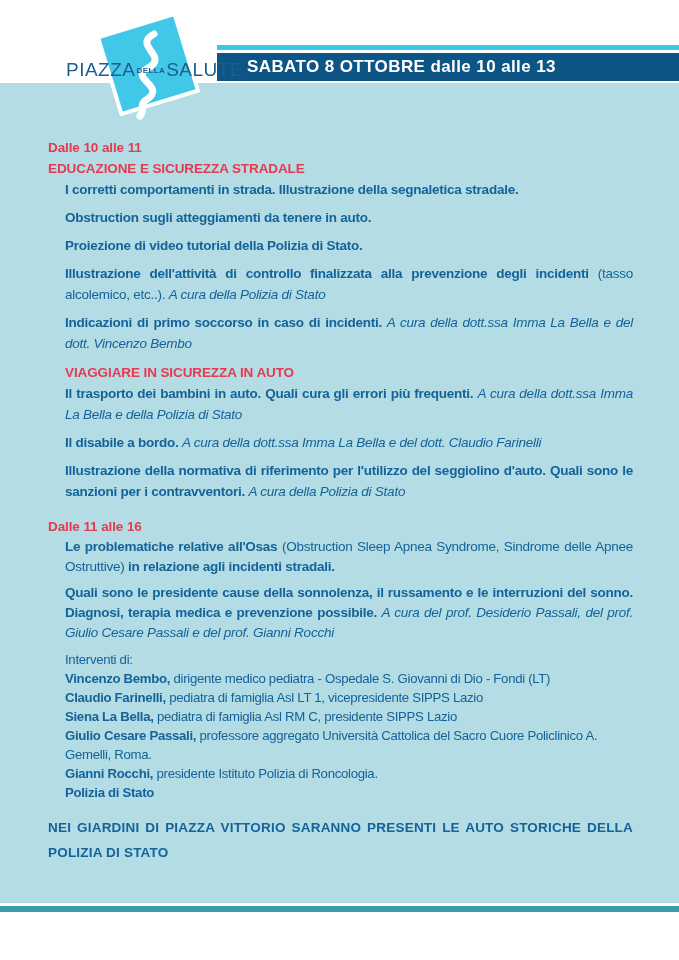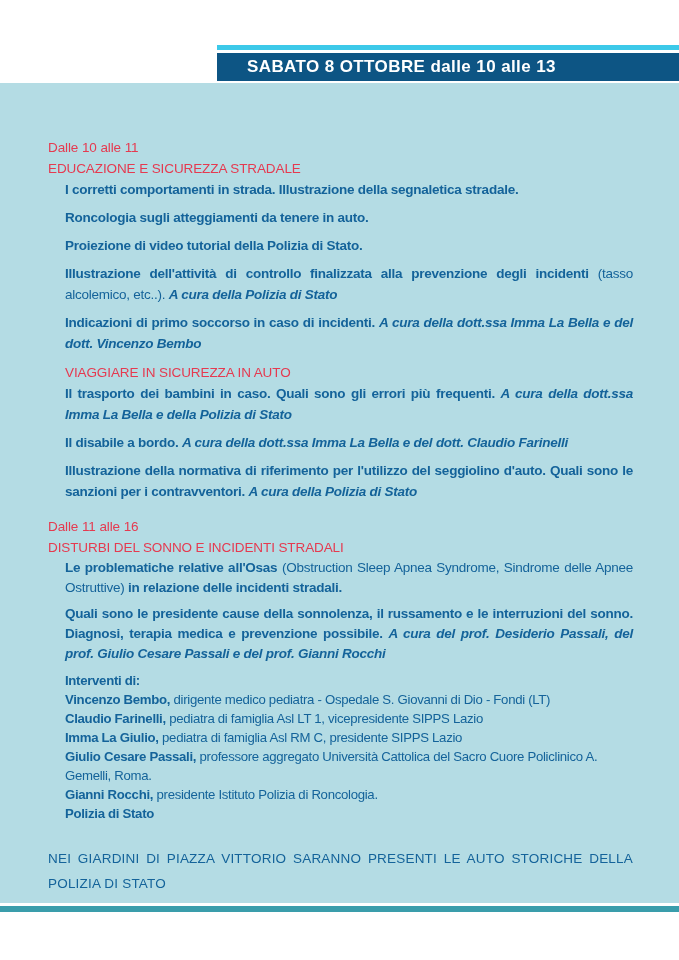--- a/index.html
+++ b/index.html
@@ -18,76 +18,84 @@
   .logo{position:absolute;left:0;top:0;width:240px;height:135px;}
   .logo-svg{position:absolute;left:82px;top:6px;}
   .logo-rect{fill:var(--logo-cyan);stroke:#ffffff;stroke-width:4px;}
   .logo-snake{fill:none;stroke:#ffffff;stroke-width:7px;stroke-linecap:round;}
   .logo-text{position:absolute;left:66px;top:59px;color:var(--logo-text-blue);
              font-size:19px;letter-spacing:.5px;white-space:nowrap;}
   .logo-text .small{font-size:8px;font-weight:bold;vertical-align:3px;letter-spacing:.4px;margin:0 1px;}
 
   .content{position:absolute;left:48px;width:585px;top:137px;color:var(--text-blue);
            font-size:13.5px;}
-  .time,.sec-title{color:var(--heading-red);font-weight:normal;line-height:21px;letter-spacing:-.1px;}
+  .time,.sec-title{color:var(--heading-red);font-weight:bold;line-height:21px;letter-spacing:-.1px;}
   .sec-title.indented{margin:8px 0 0 17px;}
   .gap-lg{margin-top:14px;}
   .para{margin:7px 0 0 17px;text-align:justify;line-height:21px;font-weight:bold;letter-spacing:-.25px;}
   .para.mt0{margin-top:0;}
   .para.s3{line-height:20px;margin-top:6px;}
   .para.s3.mt0{margin-top:0;}
   .seg-b{font-weight:bold;}
   .seg-r{font-weight:normal;text-align:right;}
-  .seg-i{font-weight:bold;font-style:italic;}
+  .seg-i{font-weight:normal;font-style:italic;}
   .speakers{margin:7px 0 0 17px;line-height:19px;letter-spacing:-.3px;font-size:13.2px;}
-  .spk-label{font-weight:bold;}
+  .spk-label{font-weight:normal;}
   .spk{margin:0;}
-  .notice{margin-top:23px;font-weight:normal;line-height:25px;letter-spacing:.2px;}
+  .notice{margin-top:13px;font-weight:bold;line-height:25px;letter-spacing:.2px;}
   .notice .l1{text-align:justify;text-align-last:justify;}
   .footer-stripe{position:absolute;left:0;top:906px;width:679px;height:6px;background:var(--footer-teal);}
 </style>
 </head>
 <body>
 
 <div class="page">
 
   <div class="band"></div>
 
   <div class="cyan-line"></div>
 
   <div class="banner">
     <span>SABATO 8 OTTOBRE dalle 10 alle 13</span>
   </div>
 
+  <div class="logo">
+    <svg class="logo-svg" width="140" height="118" viewBox="0 0 140 118">
+      <g transform="rotate(-17 66 58)">
+        <rect class="logo-rect" x="26" y="18" width="80" height="80"></rect>
+      </g>
+      <path class="logo-snake" d="M 72 28 C 50 40 88 50 66 62 C 46 73 86 80 64 94 C 56 99 64 104 58 110"></path>
+    </svg>
+    <div class="logo-text"><span>PIAZZA</span><span class="small">DELLA</span><span>SALUTE</span></div>
+  </div>
 
   <div class="content">
 
     <div class="time">Dalle 10 alle 11</div>
     <div class="sec-title">EDUCAZIONE E SICUREZZA STRADALE</div>
     <p class="para mt0"><span class="seg-b">I corretti comportamenti in strada. Illustrazione della segnaletica stradale.</span></p>
-    <p class="para"><span class="seg-b">Roncologia sugli atteggiamenti da tenere in auto.</span></p>
+    <p class="para"><span class="seg-b">Obstruction sugli atteggiamenti da tenere in auto.</span></p>
     <p class="para"><span class="seg-b">Proiezione di video tutorial della Polizia di Stato.</span></p>
     <p class="para"><span class="seg-b">Illustrazione dell'attività di controllo finalizzata alla prevenzione degli incidenti </span><span class="seg-r">(tasso alcolemico, etc..). </span><span class="seg-i">A cura della Polizia di Stato</span></p>
     <p class="para"><span class="seg-b">Indicazioni di primo soccorso in caso di incidenti. </span><span class="seg-i">A cura della dott.ssa Imma La Bella e del dott. Vincenzo Bembo</span></p>
 
     <div class="sec-title indented">VIAGGIARE IN SICUREZZA IN AUTO</div>
-    <p class="para mt0"><span class="seg-b">Il trasporto dei bambini in caso. Quali sono gli errori più frequenti. </span><span class="seg-i">A cura della dott.ssa Imma La Bella e della Polizia di Stato</span></p>
+    <p class="para mt0"><span class="seg-b">Il trasporto dei bambini in auto. Quali cura gli errori più frequenti. </span><span class="seg-i">A cura della dott.ssa Imma La Bella e della Polizia di Stato</span></p>
     <p class="para"><span class="seg-b">Il disabile a bordo. </span><span class="seg-i">A cura della dott.ssa Imma La Bella e del dott. Claudio Farinelli</span></p>
     <p class="para"><span class="seg-b">Illustrazione della normativa di riferimento per l'utilizzo del seggiolino d'auto. Quali sono le sanzioni per i contravventori. </span><span class="seg-i">A cura della Polizia di Stato</span></p>
 
     <div class="time gap-lg">Dalle 11 alle 16</div>
-    <div class="sec-title">DISTURBI DEL SONNO E INCIDENTI STRADALI</div>
-    <p class="para s3 mt0"><span class="seg-b">Le problematiche relative all'Osas </span><span class="seg-r">(Obstruction Sleep Apnea Syndrome, Sindrome delle Apnee Ostruttive) </span><span class="seg-b">in relazione delle incidenti stradali.</span></p>
+    <p class="para s3 mt0"><span class="seg-b">Le problematiche relative all'Osas </span><span class="seg-r">(Obstruction Sleep Apnea Syndrome, Sindrome delle Apnee Ostruttive) </span><span class="seg-b">in relazione agli incidenti stradali.</span></p>
     <p class="para s3"><span class="seg-b">Quali sono le presidente cause della sonnolenza, il russamento e le interruzioni del sonno. Diagnosi, terapia medica e prevenzione possibile. </span><span class="seg-i">A cura del prof. Desiderio Passali, del prof. Giulio Cesare Passali e del prof. Gianni Rocchi</span></p>
 
     <div class="speakers">
       <div class="spk-label">Interventi di:</div>
       <p class="spk"><span class="seg-b">Vincenzo Bembo, </span><span class="seg-r">dirigente medico pediatra - Ospedale S. Giovanni di Dio - Fondi (LT)</span></p>
       <p class="spk"><span class="seg-b">Claudio Farinelli, </span><span class="seg-r">pediatra di famiglia Asl LT 1, vicepresidente SIPPS Lazio</span></p>
-      <p class="spk"><span class="seg-b">Imma La Giulio, </span><span class="seg-r">pediatra di famiglia Asl RM C, presidente SIPPS Lazio</span></p>
+      <p class="spk"><span class="seg-b">Siena La Bella, </span><span class="seg-r">pediatra di famiglia Asl RM C, presidente SIPPS Lazio</span></p>
       <p class="spk"><span class="seg-b">Giulio Cesare Passali, </span><span class="seg-r">professore aggregato Università Cattolica del Sacro Cuore Policlinico A. Gemelli, Roma.</span></p>
       <p class="spk"><span class="seg-b">Gianni Rocchi, </span><span class="seg-r">presidente Istituto Polizia di Roncologia.</span></p>
       <p class="spk"><span class="seg-b">Polizia di Stato</span></p>
     </div>
 
     <div class="notice">
       <div class="l1">NEI GIARDINI DI PIAZZA VITTORIO SARANNO PRESENTI LE AUTO STORICHE DELLA</div>
       <div class="l2">POLIZIA DI STATO</div>
     </div>
 

